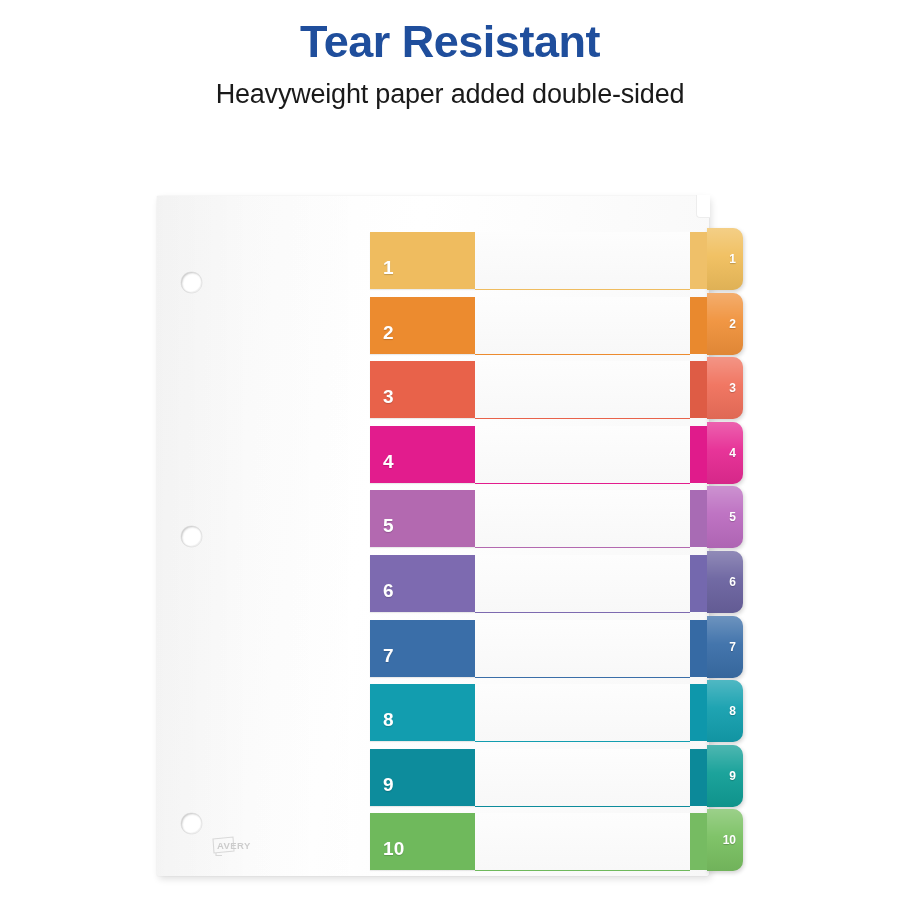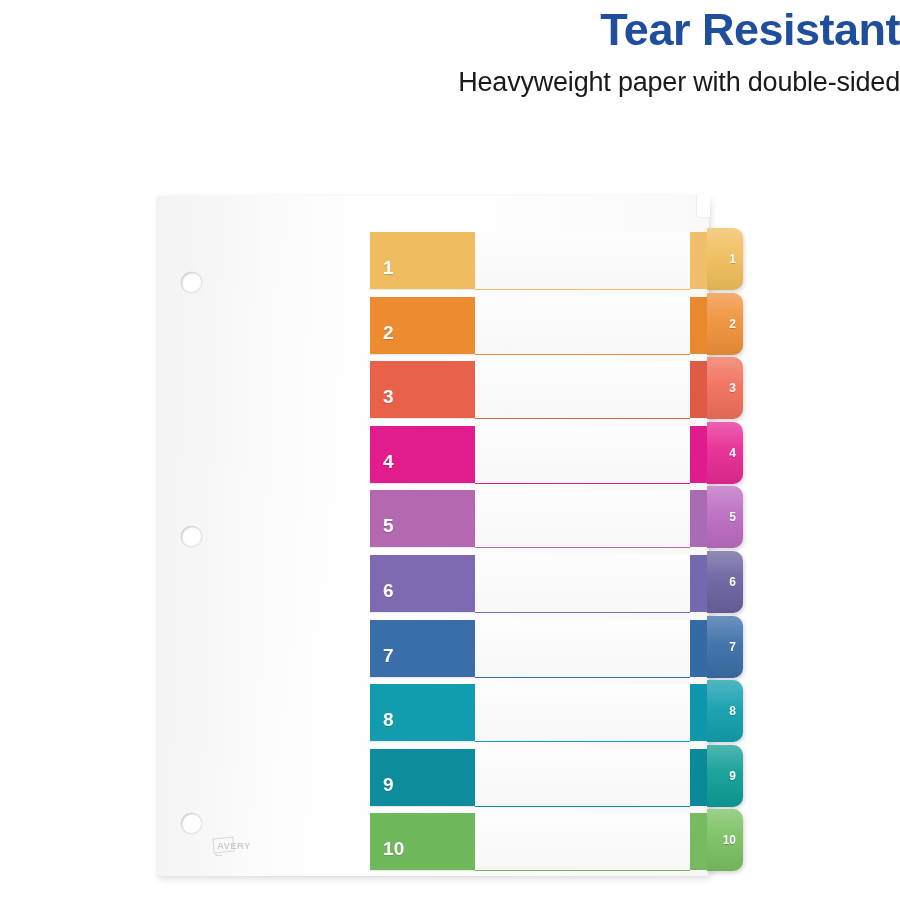--- a/index.html
+++ b/index.html
@@ -13,22 +13,22 @@
     font-family: "Liberation Sans", sans-serif;
     overflow: hidden;
     position: relative;
   }
 
   
   #header {
     position: absolute;
     top: 0; left: 0;
     width: 900px;
-    text-align: right;
-    padding-top: 4px;
+    text-align: center;
+    padding-top: 16px;
   }
   #headline {
     font-size: 45px;
     font-weight: bold;
     color: #1F4E9C;
     letter-spacing: -0.5px;
     line-height: 1.15;
     margin: 0;
   }
   #subhead {
@@ -189,21 +189,21 @@
     background: linear-gradient(180deg, rgba(255,255,255,0.26) 0%, rgba(255,255,255,0.05) 45%, rgba(0,0,0,0.07) 100%);
     pointer-events: none;
   }
 </style>
 </head>
 <body>
 
 <div id="header">
   <h1 id="headline">Tear Resistant</h1>
   <p id="subhead">
-    <span class="ln">Heavyweight paper with double-sided</span>
+    <span class="ln">Heavyweight paper added double-sided</span>
   </p>
 </div>
 
 <div id="product">
 
   <div id="sheet">
     <div id="sheet-sheen"></div>
     <div id="sheet-notch"></div>
 
     <div class="punch-hole" id="hole-top"></div>

